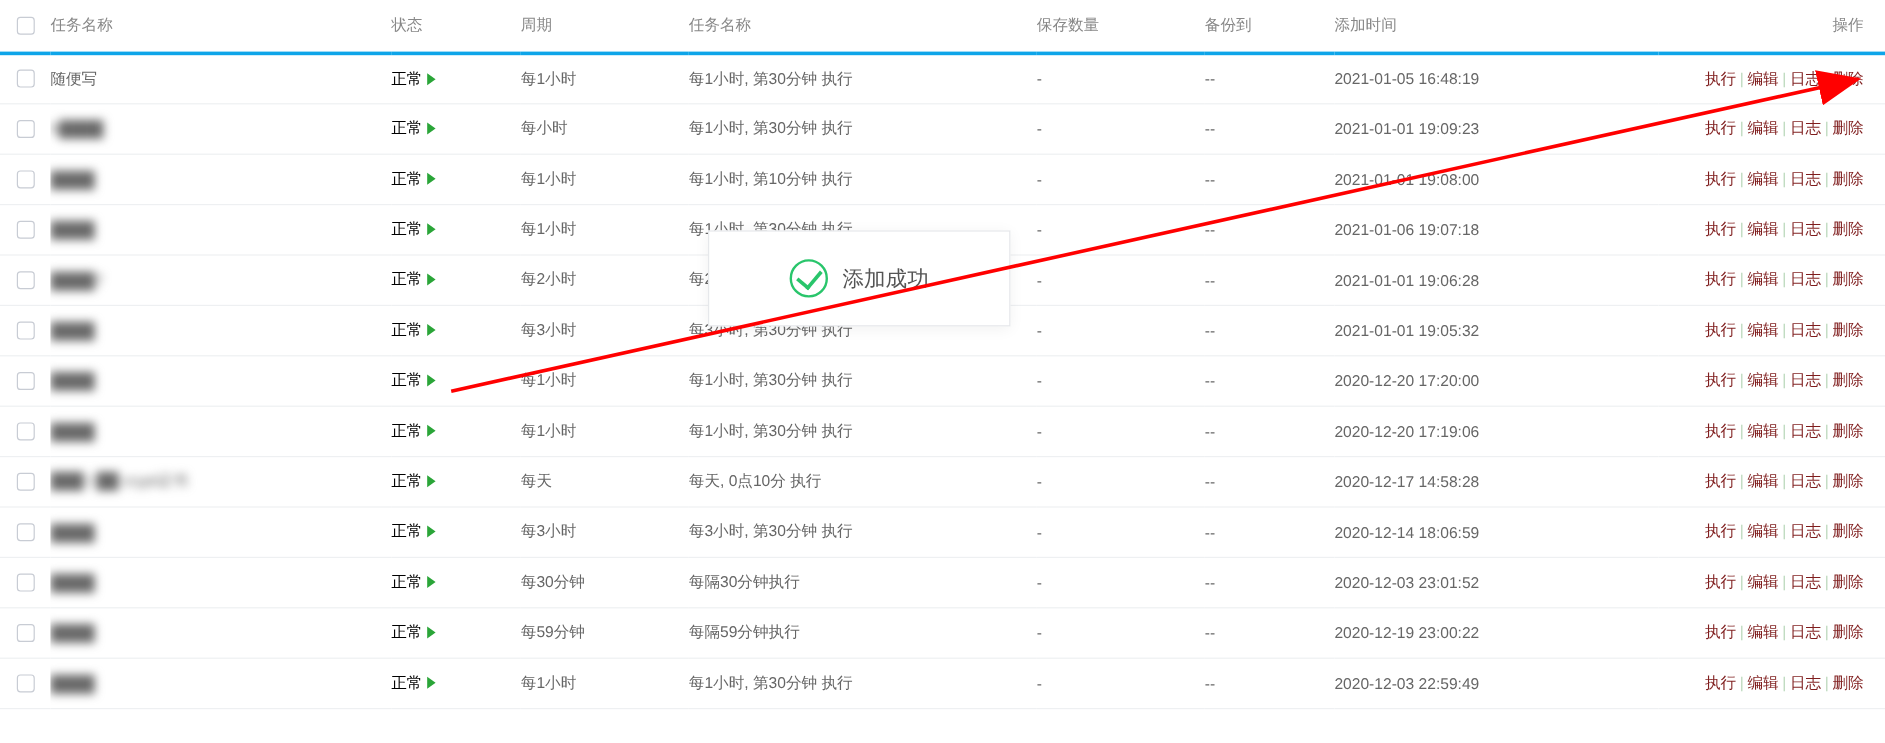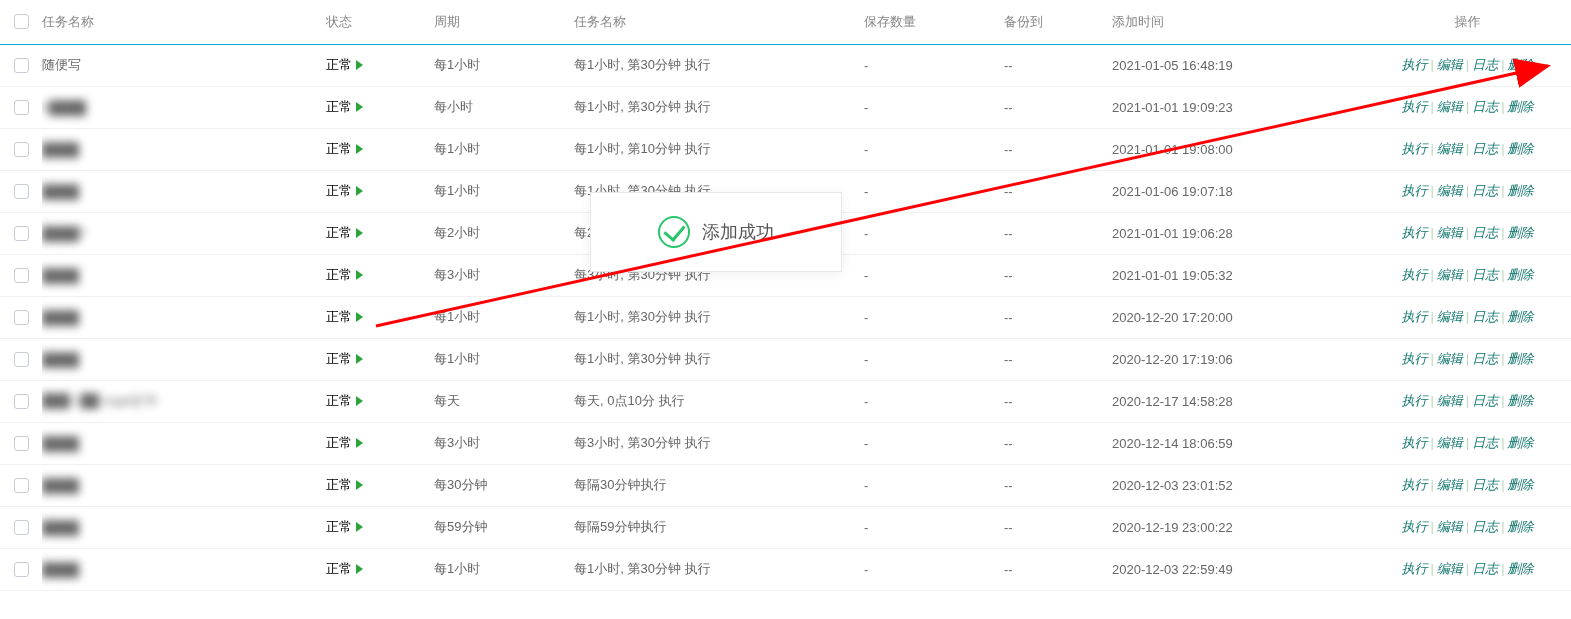--- a/index.html
+++ b/index.html
@@ -24,32 +24,32 @@
     vertical-align: middle;
     border-bottom: 1px solid #eef0f2;
     font-weight: normal;
     white-space: nowrap;
     overflow: hidden;
   }
   thead th {
     color: #888;
     font-size: 13px;
     height: 44px;
-    border-bottom: 1px solid #0ea5e9;
+    border-bottom: 3px solid #0ea5e9;
     margin-left: 20px;
   }
   .col-check   { width: 42px; text-align: center; }
   .col-name    { width: 284px; }
   .col-status  { width: 108px; }
   .col-cycle   { width: 140px; }
   .col-time    { width: 290px; }
   .col-save    { width: 140px; }
   .col-backup  { width: 108px; }
   .col-add     { width: 270px; }
-  .col-ops     { width: auto; text-align: center; padding-right: 18px;}
+  .col-ops     { width: auto; text-align: right; padding-right: 18px;}
   .col-ops .op-wrap { display:inline-block; }
 
   input[type="checkbox"].cb {
     width: 15px; height: 15px;
     border: 1px solid #c8ccd4;
     border-radius: 3px;
     appearance: none;
     -webkit-appearance: none;
     background: #fff;
     vertical-align: middle;
@@ -59,24 +59,23 @@
   .play {
     display: inline-block;
     width: 0; height: 0;
     border-top: 5px solid transparent;
     border-bottom: 5px solid transparent;
     border-left: 7px solid #2aa538;
     margin-left: 4px;
     vertical-align: -1px;
   }
   a.op {
-    color: #0f766e;
+    color: #7f1d1d;
     text-decoration: none;
     cursor: pointer;
-    font-style: italic;
   }
   .sep { color: #bcd9bd; margin: 0 3px; }
 
   .blur {
     filter: blur(4px);
     display: inline-block;
   }
 
   
   .toast {

